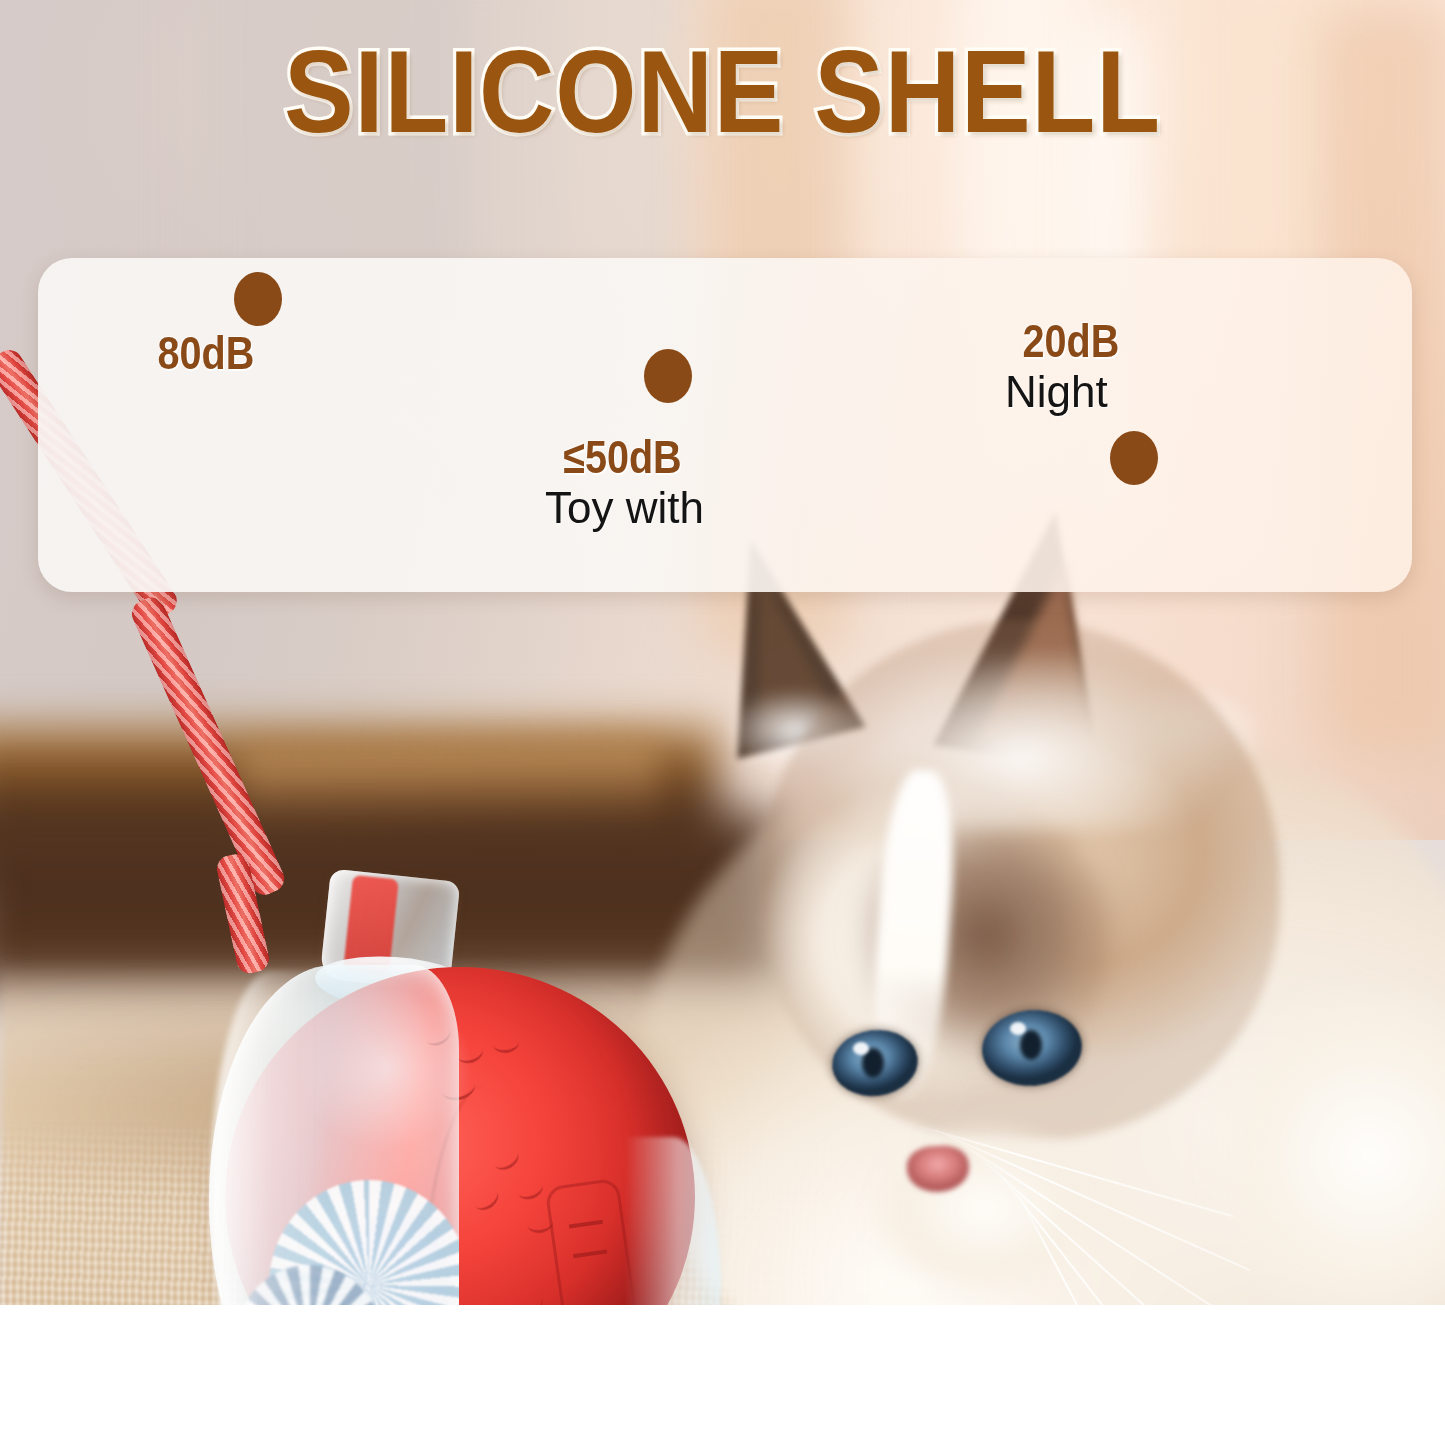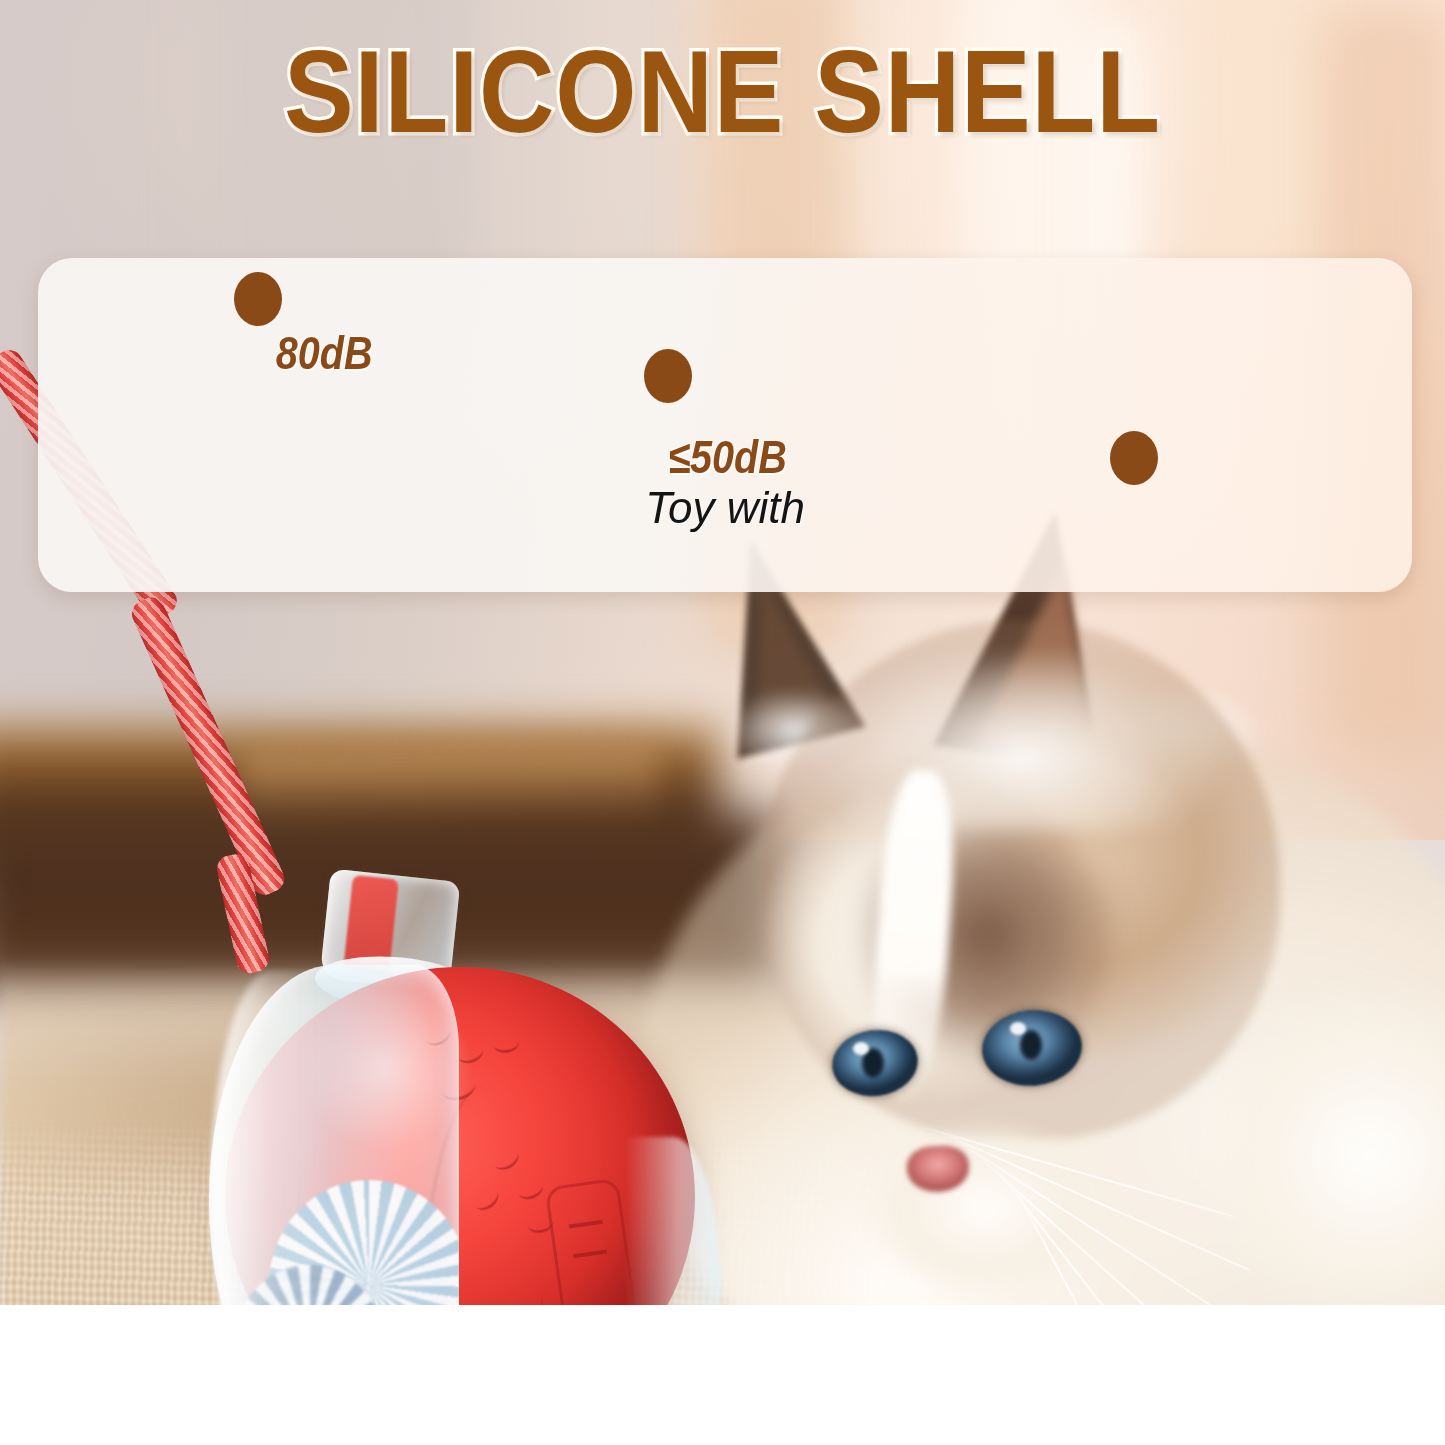--- a/index.html
+++ b/index.html
@@ -297,21 +297,21 @@
   }
 
   .panel{
     position:absolute;left:38px;top:258px;width:1374px;height:334px;
     background:linear-gradient(100deg, rgba(248,246,244,.93) 0%, rgba(250,247,244,.92) 46%, rgba(253,243,235,.90) 66%, rgba(255,241,231,.88) 100%);
     border-radius:34px;
     box-shadow:0 6px 18px rgba(120,85,60,.18);
   }
   .wave-svg{position:absolute;left:38px;top:258px;width:1374px;height:334px;overflow:visible;}
 
-  .lbl{position:absolute;text-align:right;white-space:nowrap;font-style:italic;}
+  .lbl{position:absolute;text-align:left;white-space:nowrap;}
   .lbl .db{
     display:block;font-size:46px;font-weight:bold;color:#8a4a18;
     transform:scaleX(.86);letter-spacing:0px;
     text-shadow:1.5px 1.5px 0 rgba(255,255,255,.85), -1px -1px 0 rgba(255,255,255,.6);
     line-height:1.02;
   }
   .lbl .nm{
     display:block;font-size:44px;color:#141414;font-weight:normal;line-height:1.12;margin-top:2px;
     text-shadow:1px 1px 1px rgba(255,255,255,.8);
   }
@@ -463,14 +463,18 @@
 
   <div class="lbl" id="lbl-hairdryer">
     <span class="db">80dB</span>
   </div>
 
   <div class="lbl" id="lbl-toyball">
     <span class="db">≤50dB</span>
     <span class="nm">Toy with</span>
   </div>
 
+  <div class="lbl" id="lbl-night">
+    <span class="db">20dB</span>
+    <span class="nm">Night</span>
+  </div>
 
 </div>
 
 </body></html>

